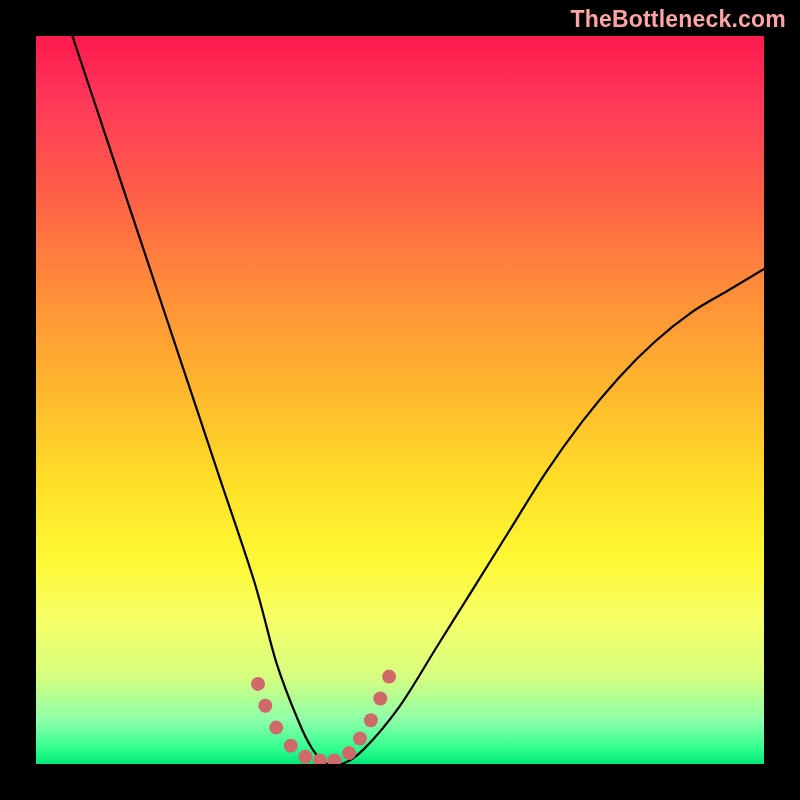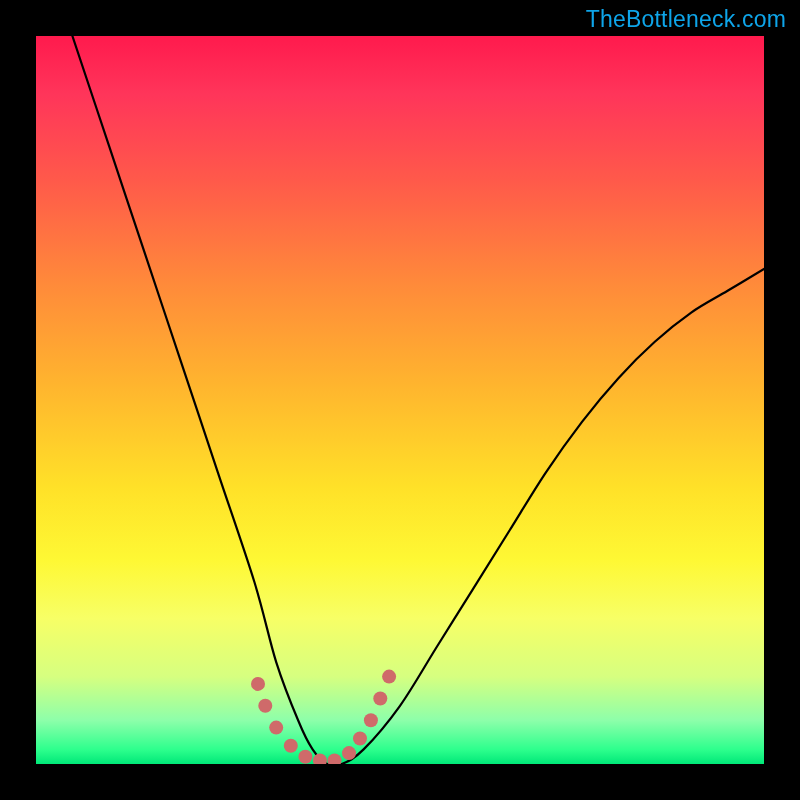--- a/index.html
+++ b/index.html
@@ -37,23 +37,23 @@
       #d6ff80 88%,
       #8dffaa 94%,
       #2eff8d 98%,
       #00e878 100%
     );
   }
   .watermark {
     position: absolute;
     top: 6px;
     right: 14px;
-    color: #0ea5e9;
+    color: #fca5a5;
     font-size: 23px;
-    font-weight: 400;
+    font-weight: 700;
     letter-spacing: 0.2px;
     margin-left: 16px;
   }
   svg.curve {
     position: absolute;
     left: 0;
     top: 0;
     width: 728px;
     height: 728px;
   }

